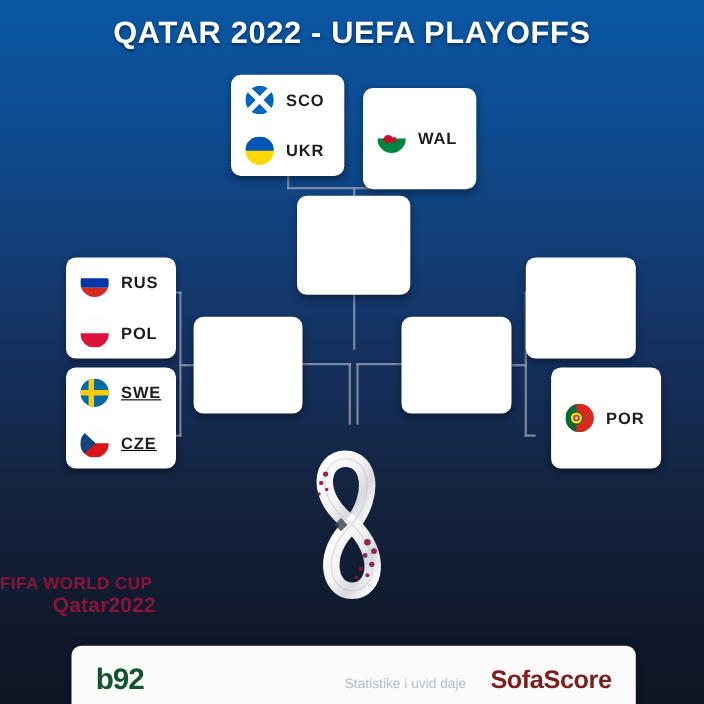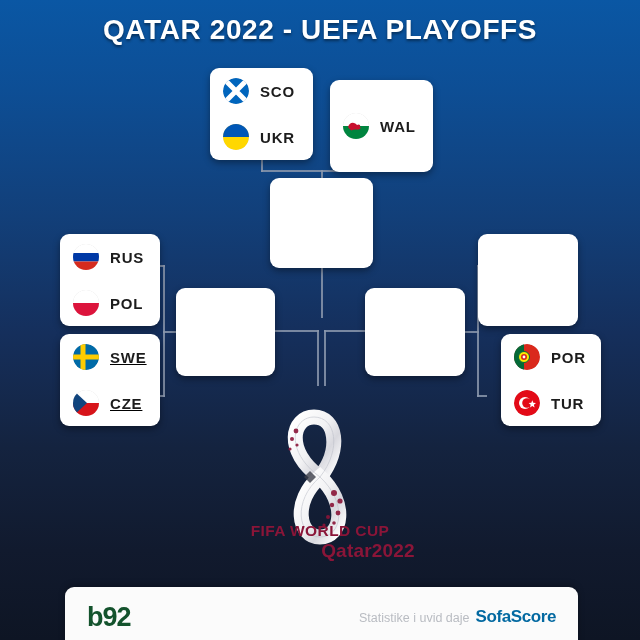--- a/index.html
+++ b/index.html
@@ -33,36 +33,36 @@
   .code{font-size:15px;font-weight:bold;color:#1c1c1c;letter-spacing:.8px;margin-left:11px;}
 
   .flag{width:26px;height:26px;border-radius:50%;overflow:hidden;position:relative;flex:0 0 auto;
         box-shadow:0 0 0 1px rgba(0,0,0,.10) inset;}
   .flag svg{display:block;width:26px;height:26px;}
 
   .empty{background:#ffffff;border-radius:9px;box-shadow:0 3px 7px rgba(0,0,0,.38);position:absolute;}
 
   
   #wclogo{position:absolute;left:262px;top:405px;width:116px;height:150px;}
-  .wc-text{position:absolute;left:0;width:640px;text-align:center;color:#8a1538;font-weight:bold;}
+  .wc-text{position:absolute;left:0;width:640px;color:#8a1538;font-weight:bold;}
   .wc-fifa{top:522px;font-size:15.5px;letter-spacing:.4px;}
   .wc-qatar{top:540px;font-size:19px;letter-spacing:.2px;padding-left:48px;}
 
   
   #footer{
     position:absolute;left:65px;top:587px;width:513px;height:60px;
     background:#fbfbfb;border-radius:9px 9px 0 0;
     box-shadow:0 -2px 6px rgba(0,0,0,.25);
     display:flex;align-items:center;justify-content:space-between;
     padding:0 22px;box-sizing:border-box;
   }
   .b92{font-size:27px;font-weight:bold;color:#14532d;letter-spacing:-1px;}
-  .credit{display:flex;align-items:baseline;gap:6px;}
+  .credit{display:flex;align-items:baseline;gap:22px;}
   .credit-small{font-size:12.5px;color:#b9bcc2;}
-  .credit-brand{font-size:17px;font-weight:bold;color:#0369a1;letter-spacing:-.4px;}
+  .credit-brand{font-size:23px;font-weight:bold;color:#7f1d1d;letter-spacing:-.4px;}
 </style>
 </head>
 <body>
 
 <div id="stage">
 
   <div class="title">QATAR 2022 - UEFA PLAYOFFS</div>
 
   <div class="line v" style="left:261px;top:160px;height:12px;"></div>
   <div class="line v" style="left:381px;top:160px;height:12px;"></div>
@@ -178,31 +178,20 @@
       <span class="flag">
         <svg viewBox="0 0 26 26">
             <circle cx="13" cy="13" r="13" fill="#da291c"></circle>
         <path d="M0 0 H10 V26 H0 Z" fill="#046a38"></path>
         <circle cx="10" cy="13" r="5.5" fill="#ffe900" stroke="#046a38" stroke-width="1"></circle>
         <circle cx="10" cy="13" r="3" fill="#da291c"></circle>
         <circle cx="10" cy="13" r="1.4" fill="#fff"></circle>
           </svg>
       </span>
       <span class="code">POR</span>
-    </div>
-    <div class="row">
-      <span class="flag">
-        <svg viewBox="0 0 26 26">
-            <circle cx="13" cy="13" r="13" fill="#e30a17"></circle>
-        <circle cx="11" cy="13" r="6" fill="#fff"></circle>
-        <circle cx="13" cy="13" r="4.8" fill="#e30a17"></circle>
-        <path d="M18.3 10.2 l1 2.6 2.7 .2 -2.1 1.7 .7 2.7 -2.3-1.5 -2.3 1.5 .7-2.7 -2.1-1.7 2.7-.2z" fill="#fff"></path>
-          </svg>
-      </span>
-      <span class="code">TUR</span>
     </div>
   </div>
 
   <div class="empty" style="left:365px;top:288px;width:100px;height:88px;"></div>
 
   <div id="wclogo">
     <svg viewBox="0 0 116 150" width="116" height="150">
       <defs>
         <linearGradient id="rib" x1="0" y1="0" x2="1" y2="1">
           <stop offset="0%" stop-color="#ffffff"></stop>

